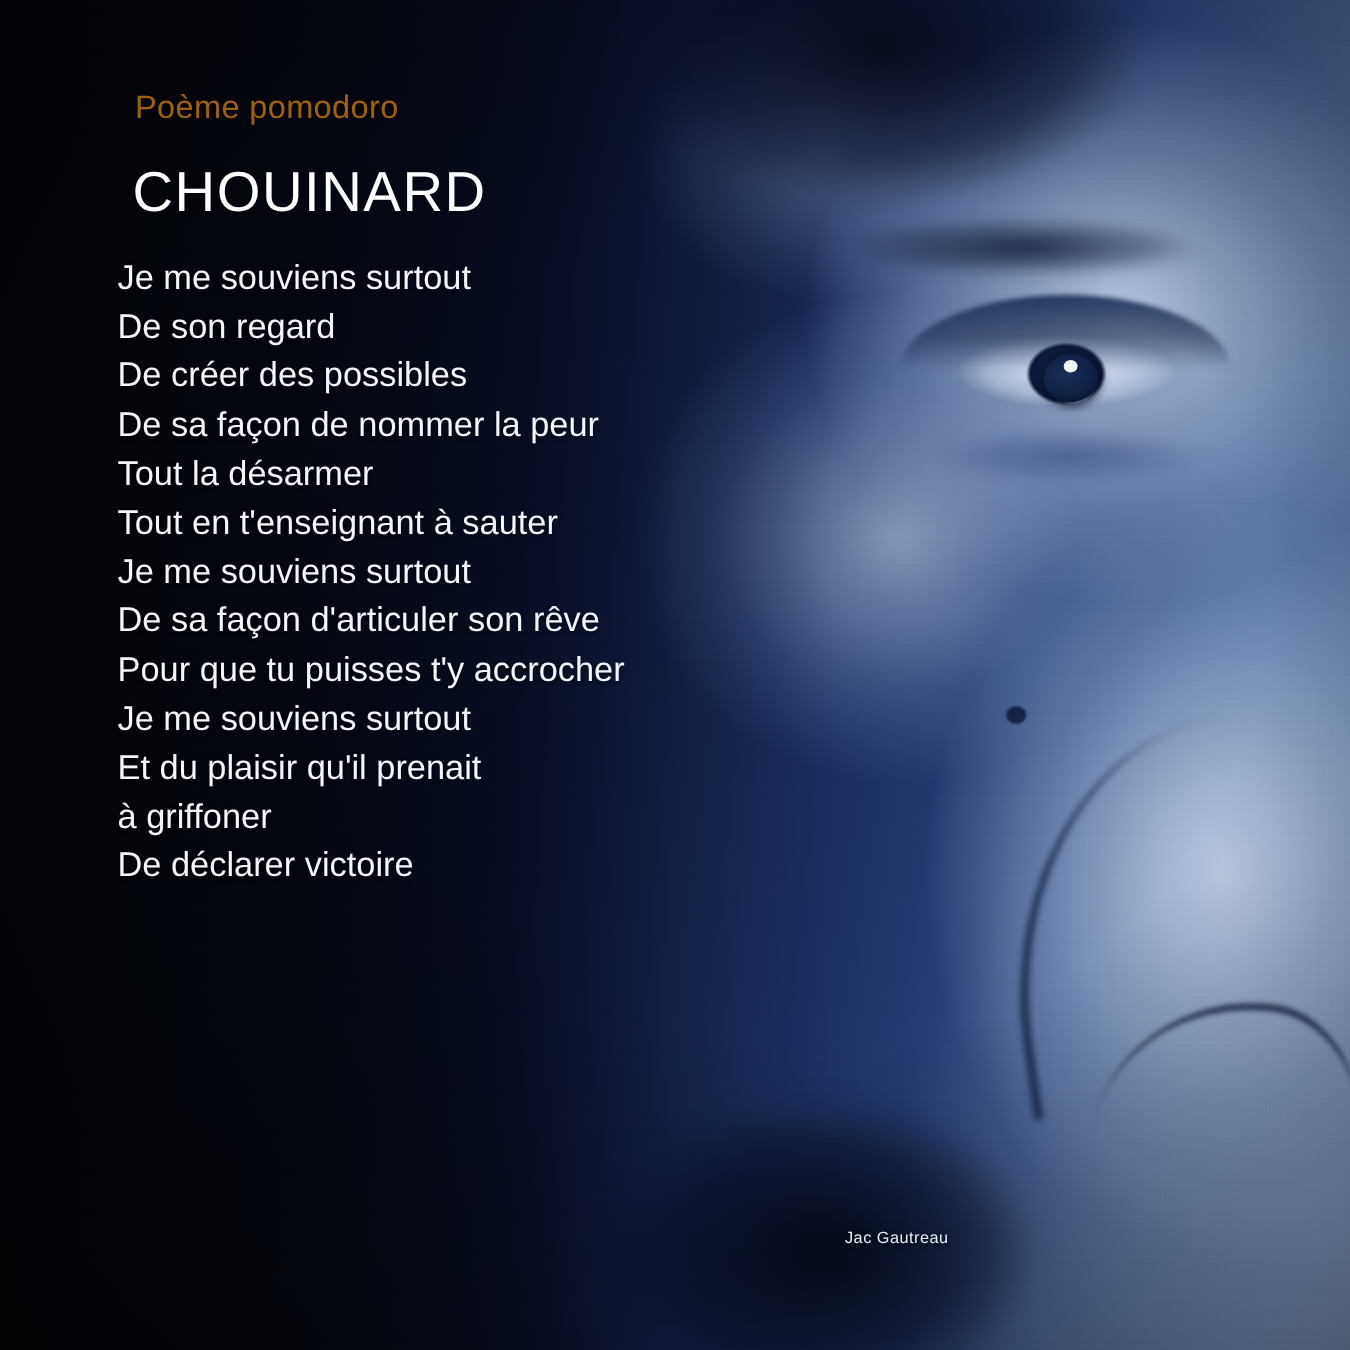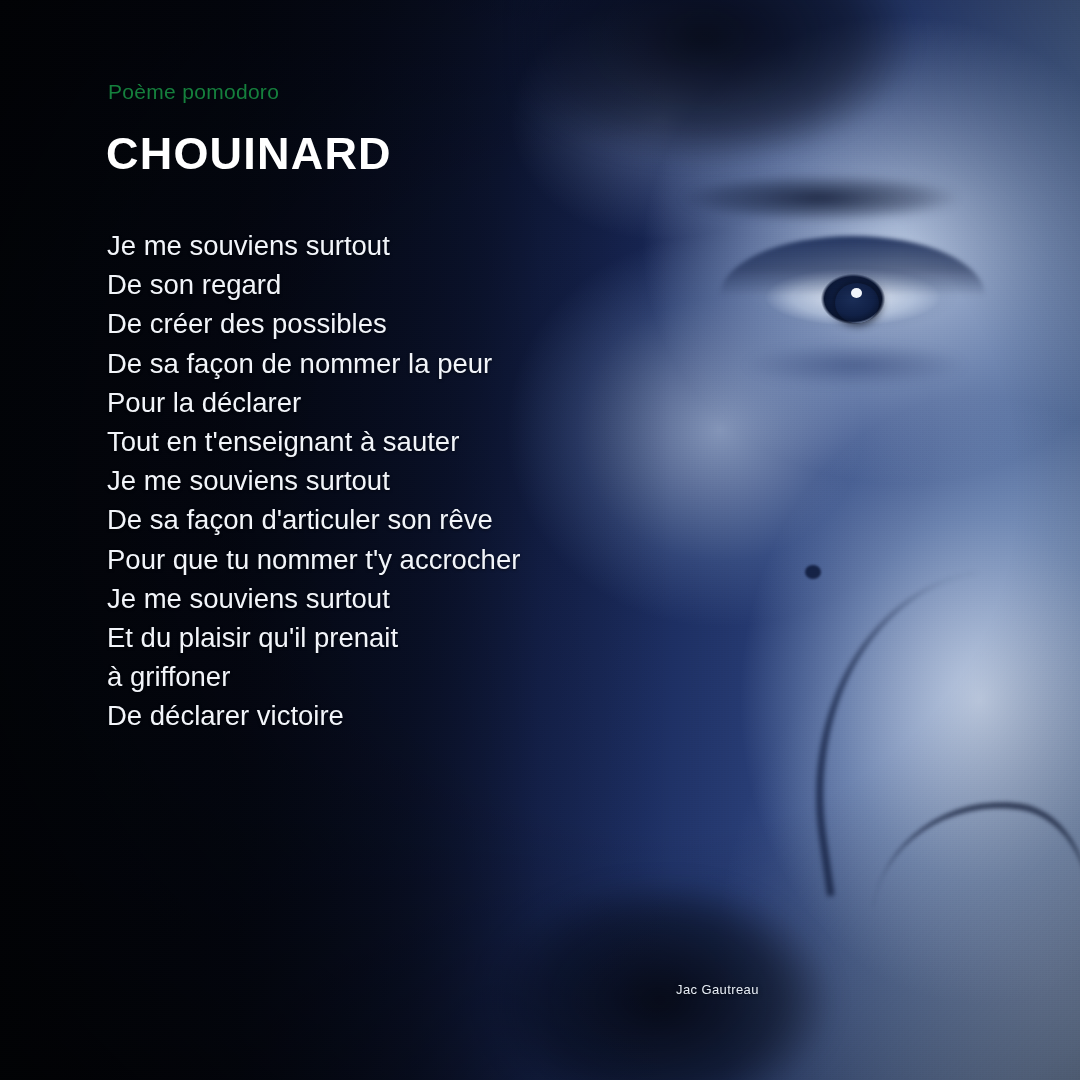--- a/index.html
+++ b/index.html
@@ -143,41 +143,40 @@
   }
 
   
   .content {
     position: absolute;
     inset: 0;
   }
   .kicker {
     position: absolute;
     left: 108px;
-    top: 80px;
-    color: #15803d;
-    font-size: 21px;
+    top: 70px;
+    color: #a16207;
+    font-size: 26px;
     font-weight: 500;
     letter-spacing: 0.3px;
   }
   .title {
     position: absolute;
     left: 106px;
     top: 128px;
     color: #ffffff;
     font-size: 45px;
-    font-weight: bold;
+    font-weight: normal;
     letter-spacing: 1.2px;
   }
   .poem {
     position: absolute;
-    left: 107px;
+    left: 94px;
     top: 202px;
     width: 600px;
-    margin-top: 24px;
   }
   .poem-line {
     color: #f2f5fa;
     font-size: 27.5px;
     line-height: 39.2px;
     font-weight: 300;
     white-space: nowrap;
     text-shadow: 0 1px 3px rgba(0,0,0,0.55);
   }
   .signature {
@@ -213,25 +212,25 @@
   <div class="grain"></div>
 
   <div class="content">
     <div class="kicker">Poème pomodoro</div>
     <div class="title">CHOUINARD</div>
     <div class="poem">
       <div class="poem-line">Je me souviens surtout</div>
       <div class="poem-line">De son regard</div>
       <div class="poem-line">De créer des possibles</div>
       <div class="poem-line">De sa façon de nommer la peur</div>
-      <div class="poem-line">Pour la déclarer</div>
+      <div class="poem-line">Tout la désarmer</div>
       <div class="poem-line">Tout en t'enseignant à sauter</div>
       <div class="poem-line">Je me souviens surtout</div>
       <div class="poem-line">De sa façon d'articuler son rêve</div>
-      <div class="poem-line">Pour que tu nommer t'y accrocher</div>
+      <div class="poem-line">Pour que tu puisses t'y accrocher</div>
       <div class="poem-line">Je me souviens surtout</div>
       <div class="poem-line">Et du plaisir qu'il prenait</div>
       <div class="poem-line">à griffoner</div>
       <div class="poem-line">De déclarer victoire</div>
     </div>
     <div class="signature">Jac Gautreau</div>
   </div>
 
 </div>
 

